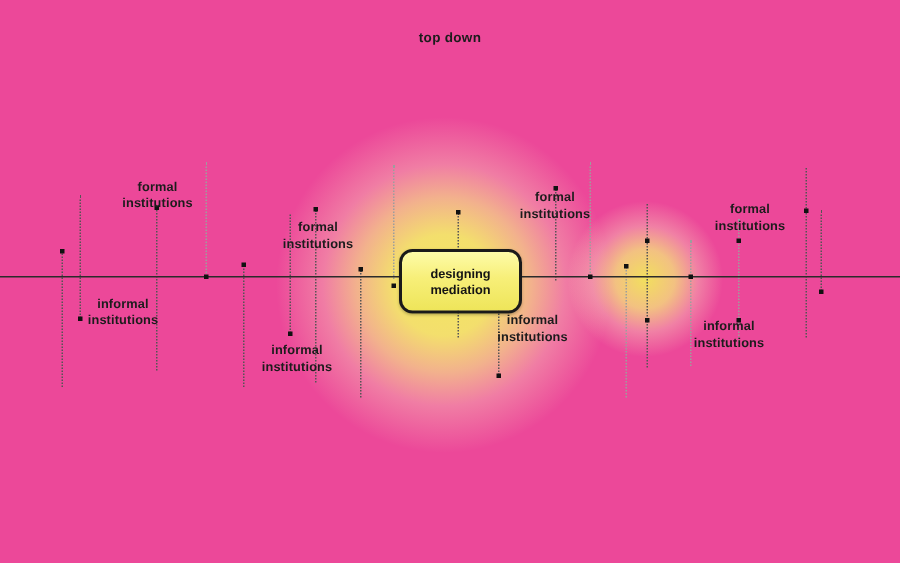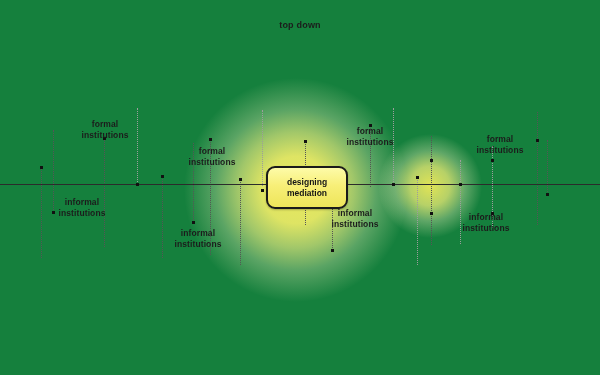--- a/index.html
+++ b/index.html
@@ -1,18 +1,18 @@
 <!DOCTYPE html>
 <html><head>
 <meta charset="utf-8">
 <style>
   html,body{margin:0;padding:0;background:#ffffff;}
   #stage{
     position:relative;width:600px;height:375px;
-    background:#15803d;overflow:hidden;
+    background:#ec4899;overflow:hidden;
     font-family:"Liberation Sans", sans-serif;
   }
   
   .glow{position:absolute;border-radius:50%;pointer-events:none;}
   .glow.big{
     background:radial-gradient(closest-side,
       rgba(243,238,96,0.95) 0%,
       rgba(244,239,104,0.90) 30%,
       rgba(246,242,133,0.62) 52%,
       rgba(250,247,190,0.30) 72%,
@@ -55,21 +55,21 @@
   
   #node{
     position:absolute;
     border:2.5px solid #1a1a1a;border-radius:9px;
     background:linear-gradient(180deg,#fdfba8 0%,#f7ef78 45%,#eee55a 100%);
     box-shadow:0 1px 2px rgba(0,0,0,.25);
     display:flex;align-items:center;justify-content:center;
   }
   #node span{
     font-size:8.5px;line-height:11px;font-weight:bold;
-    color:#141414;text-align:right;white-space:pre-line;
+    color:#141414;text-align:left;white-space:pre-line;
   }
 </style>
 </head>
 <body>
 
 <div id="stage">
 
   <div class="pole" id="top-pole" style="top:20px;">top down</div>
 
   <div id="glow-layer">

